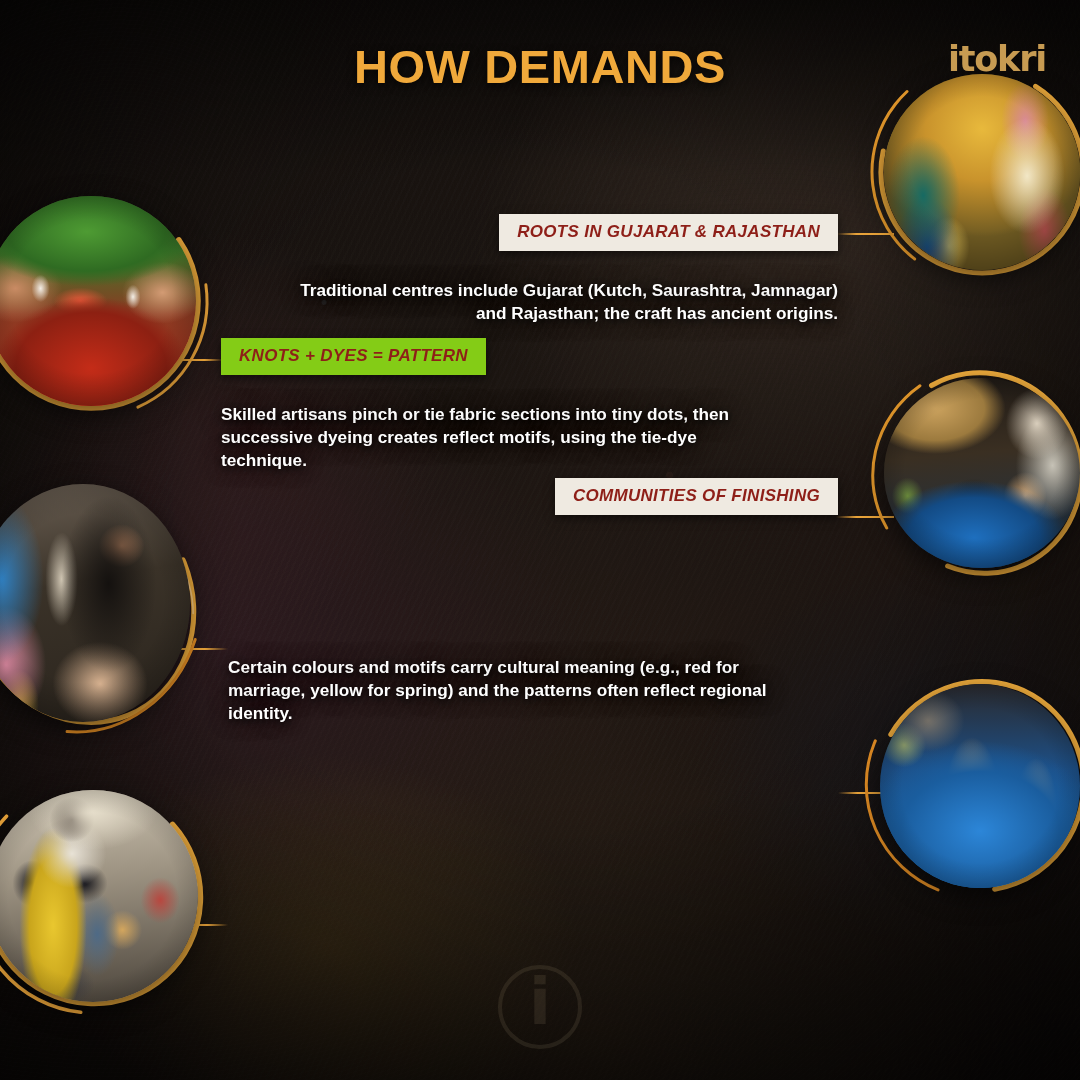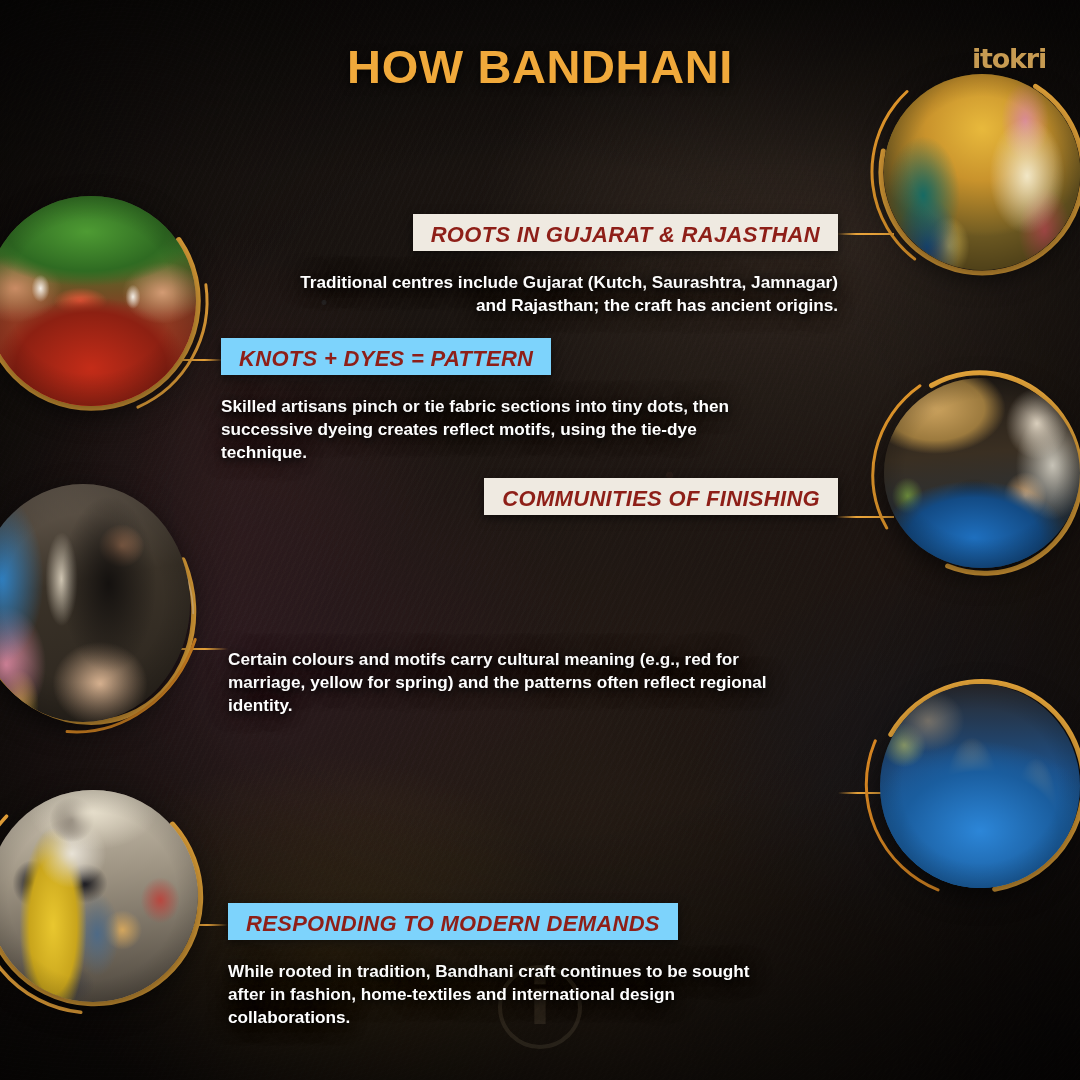--- a/index.html
+++ b/index.html
@@ -68,39 +68,39 @@
   .title-line {
     font-size:47px; font-weight:bold; letter-spacing:.6px;
     color:#F0A93B; line-height:1.16;
     text-shadow:0 3px 10px rgba(0,0,0,.75);
   }
   .logo {
     position:absolute; right:34px; top:36px; z-index:8;
     width:108px; height:46px;
   }
   .logo-text {
-    font-size:27px; font-weight:bold; letter-spacing:-1.2px;
+    font-size:35px; font-weight:bold; letter-spacing:-1.2px;
     color:#C79B52; line-height:46px; text-align:right;
     font-family:"DejaVu Sans", sans-serif;
   }
 
   
   .block { position:absolute; z-index:5; }
   .label {
     display:inline-block;
-    padding:8px 18px 3px;
-    font-size:22px; font-weight:bold; font-style:italic;
+    padding:8px 18px 9px;
+    font-size:17px; font-weight:bold; font-style:italic;
     letter-spacing:.3px; white-space:nowrap;
     box-shadow:0 3px 9px rgba(0,0,0,.55);
   }
   .label.cream { background:#EFEAE1; color:#8E1F18; }
-  .label.gold  { background:#7dd3fc; color:#8E1F18; }
+  .label.gold  { background:#84cc16; color:#8E1F18; }
 
   .body-txt {
-    margin-top:20px;
+    margin-top:28px;
     font-size:17.2px; font-weight:bold; line-height:1.33;
     color:#FFFFFF;
     text-shadow:0 2px 7px rgba(0,0,0,.9), 0 0 22px rgba(0,0,0,.7);
   }
   .ta-r { text-align:right; }
   .ta-l { text-align:left; }
 
   
   .connector {
     position:absolute; height:2px; z-index:4;
@@ -209,21 +209,21 @@
   <div class="bg-layer bg-scrim"></div>
   <div class="bg-layer bg-vignette"></div>
   <div class="bg-layer bg-grain"></div>
 
   <svg class="bg-watermark" viewBox="0 0 120 110">
     <text x="60" y="72" font-family="DejaVu Sans, sans-serif" font-size="64" font-weight="bold" fill="#d8c49a" text-anchor="middle">i</text>
     <circle cx="60" cy="55" r="40" fill="none" stroke="#d8c49a" stroke-width="4"></circle>
   </svg>
 
   <div class="title-wrap">
-    <div class="title-line">HOW BANDHANI</div>
+    <div class="title-line">HOW DEMANDS</div>
   </div>
 
   <div class="logo">
     <div class="logo-text">itokri</div>
   </div>
 
   <div class="circle-unit" style="left:884px; top:74px; width:196px; height:196px;">
     <svg class="ring-svg" viewBox="0 0 228 228">
       <circle cx="114" cy="114" r="101" fill="none" stroke="#F0AD3D" stroke-width="5" stroke-dasharray="440 195" stroke-linecap="round" transform="rotate(-58 114 114)"></circle>
       <circle cx="114" cy="114" r="110" fill="none" stroke="#E69A2C" stroke-width="3" stroke-dasharray="190 500" stroke-linecap="round" transform="rotate(128 114 114)"></circle>
@@ -325,20 +325,14 @@
     <div class="ta-r">
       <span class="label cream">COMMUNITIES OF FINISHING</span>
     </div>
   </div>
 
   <div class="block" style="left:228px; top:628px; width:562px;">
     <div class="body-txt ta-l">Certain colours and motifs carry cultural meaning (e.g., red for marriage, yellow for spring) and the patterns often reflect regional identity.</div>
   </div>
 
 
-  <div class="block" style="left:228px; top:903px; width:552px;">
-    <div class="ta-l">
-      <span class="label gold">RESPONDING TO MODERN DEMANDS</span>
-    </div>
-    <div class="body-txt ta-l">While rooted in tradition, Bandhani craft continues to be sought after in fashion, home-textiles and international design collaborations.</div>
-  </div>
 
 </div>
 
 </body></html>

